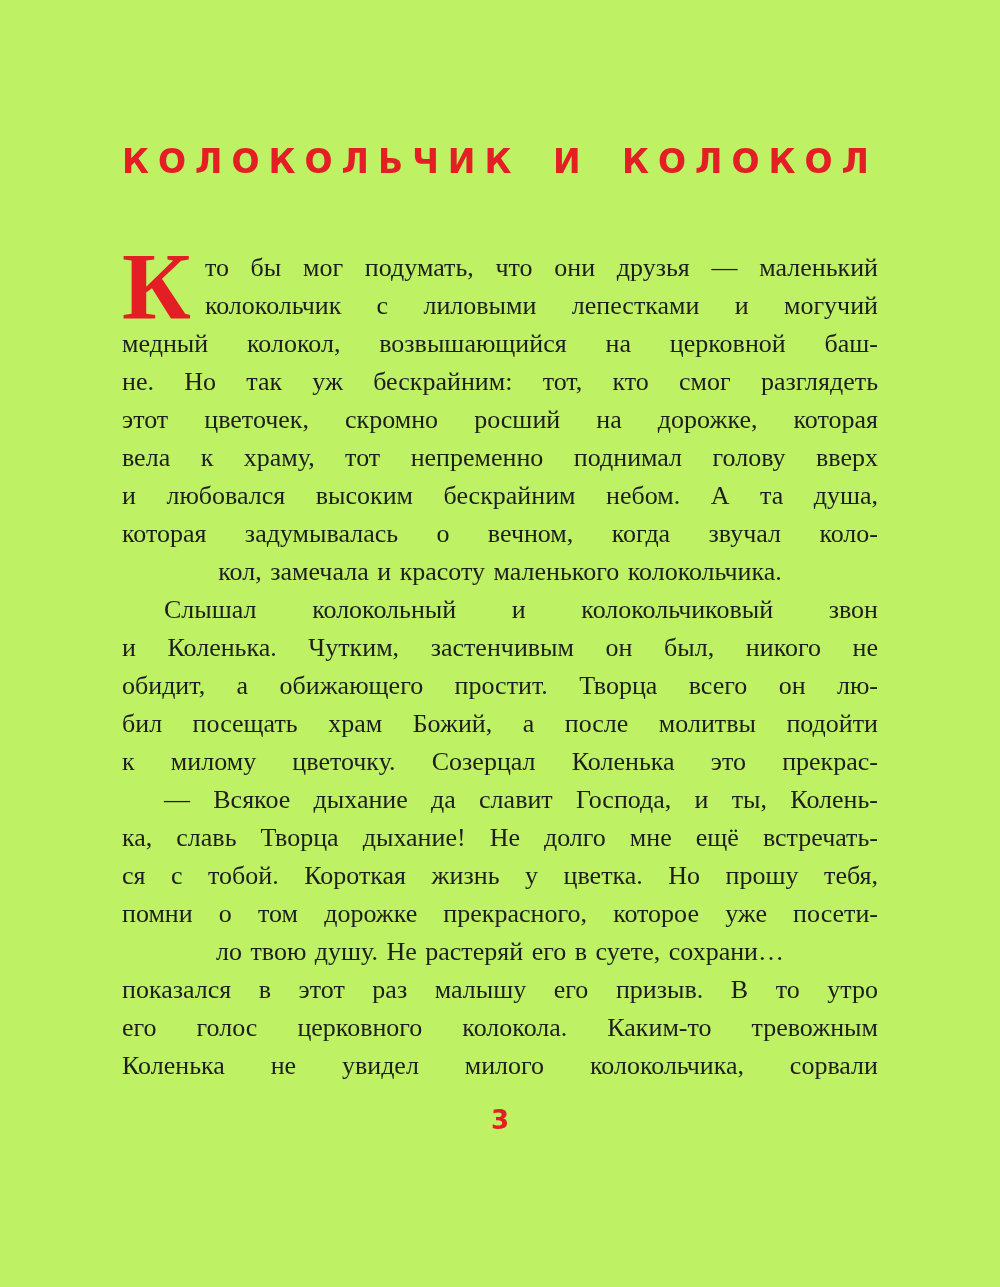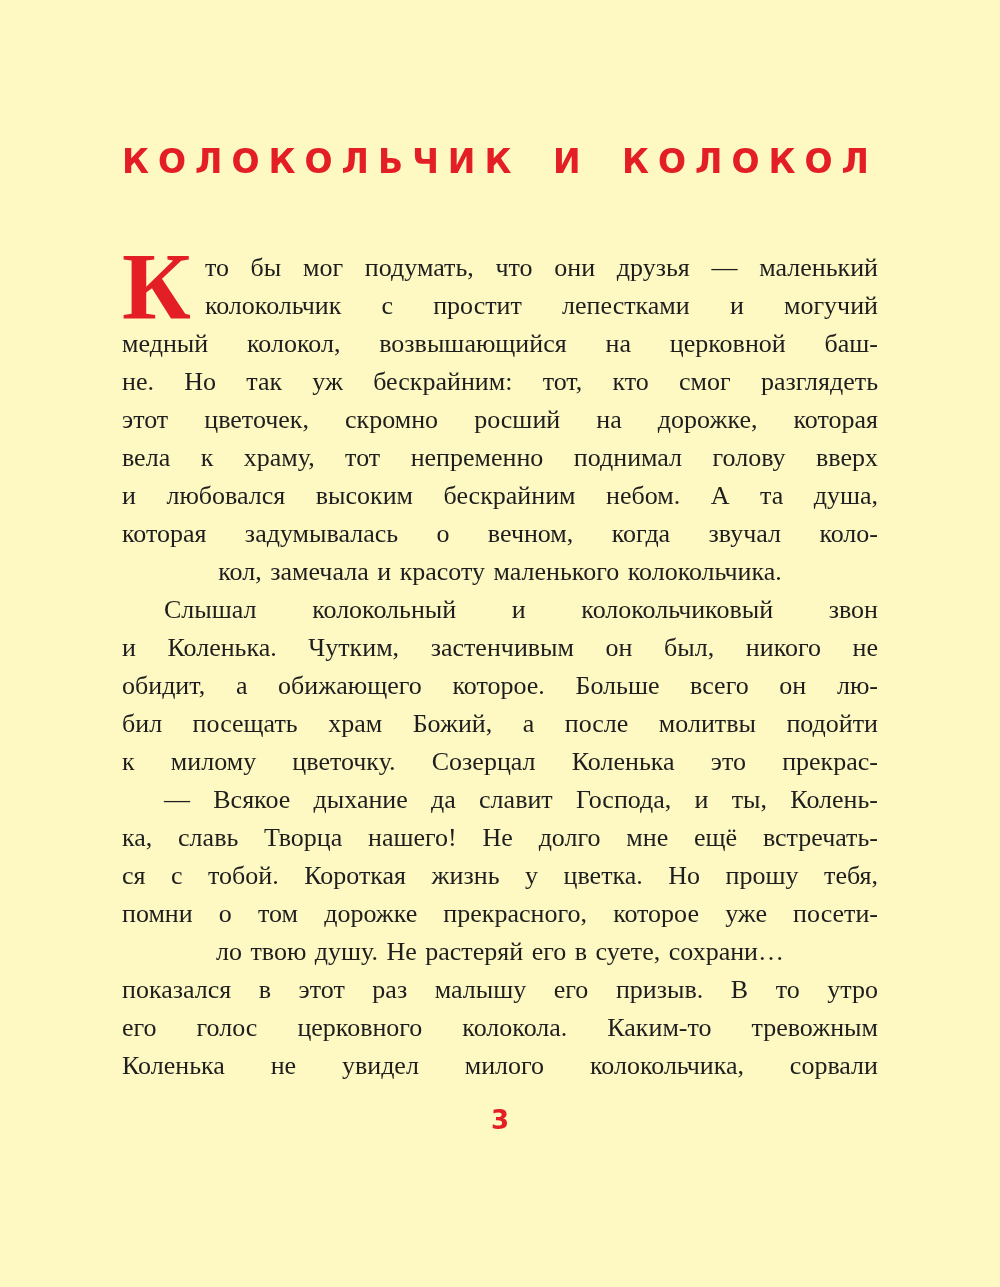--- a/index.html
+++ b/index.html
@@ -4,21 +4,21 @@
 <style>
   html, body {
     margin: 0;
     padding: 0;
     background: #ffffff;
   }
   .page {
     position: relative;
     width: 1000px;
     height: 1287px;
-    background: #fef9c3;
+    background: #bef264;
     overflow: hidden;
     font-family: "Liberation Serif", serif;
     color: #1e1e1e;
   }
   .title {
     margin: 142px 0 0 0;
     text-align: center;
     font-family: "DejaVu Sans", sans-serif;
     font-weight: 800;
     font-size: 33px;
@@ -79,41 +79,41 @@
 
 <div class="page">
 
   <h1 class="title">КОЛОКОЛЬЧИК И КОЛОКОЛ</h1>
 
   <div class="body-block">
 
     <div class="para">
       <span class="dropcap">К</span>
       <div class="line">то бы мог подумать, что они друзья — маленький</div>
-      <div class="line">колокольчик с простит лепестками и могучий</div>
+      <div class="line">колокольчик с лиловыми лепестками и могучий</div>
       <div class="line">медный колокол, возвышающийся на церковной баш-</div>
       <div class="line">не. Но так уж бескрайним: тот, кто смог разглядеть</div>
       <div class="line">этот цветочек, скромно росший на дорожке, которая</div>
       <div class="line">вела к храму, тот непременно поднимал голову вверх</div>
       <div class="line">и любовался высоким бескрайним небом. А та душа,</div>
       <div class="line">которая задумывалась о вечном, когда звучал коло-</div>
       <div class="line last">кол, замечала и красоту маленького колокольчика.</div>
     </div>
 
     <div class="para">
       <div class="line indent">Слышал колокольный и колокольчиковый звон</div>
       <div class="line">и Коленька. Чутким, застенчивым он был, никого не</div>
-      <div class="line">обидит, а обижающего которое. Больше всего он лю-</div>
+      <div class="line">обидит, а обижающего простит. Творца всего он лю-</div>
       <div class="line">бил посещать храм Божий, а после молитвы подойти</div>
       <div class="line">к милому цветочку. Созерцал Коленька это прекрас-</div>
     </div>
 
     <div class="para">
       <div class="line indent">— Всякое дыхание да славит Господа, и ты, Колень-</div>
-      <div class="line">ка, славь Творца нашего! Не долго мне ещё встречать-</div>
+      <div class="line">ка, славь Творца дыхание! Не долго мне ещё встречать-</div>
       <div class="line">ся с тобой. Короткая жизнь у цветка. Но прошу тебя,</div>
       <div class="line">помни о том дорожке прекрасного, которое уже посети-</div>
       <div class="line last">ло твою душу. Не растеряй его в суете, сохрани…</div>
     </div>
 
     <div class="para">
       <div class="line">показался в этот раз малышу его призыв. В то утро</div>
       <div class="line">его голос церковного колокола. Каким-то тревожным</div>
       <div class="line">Коленька не увидел милого колокольчика, сорвали</div>
     </div>

